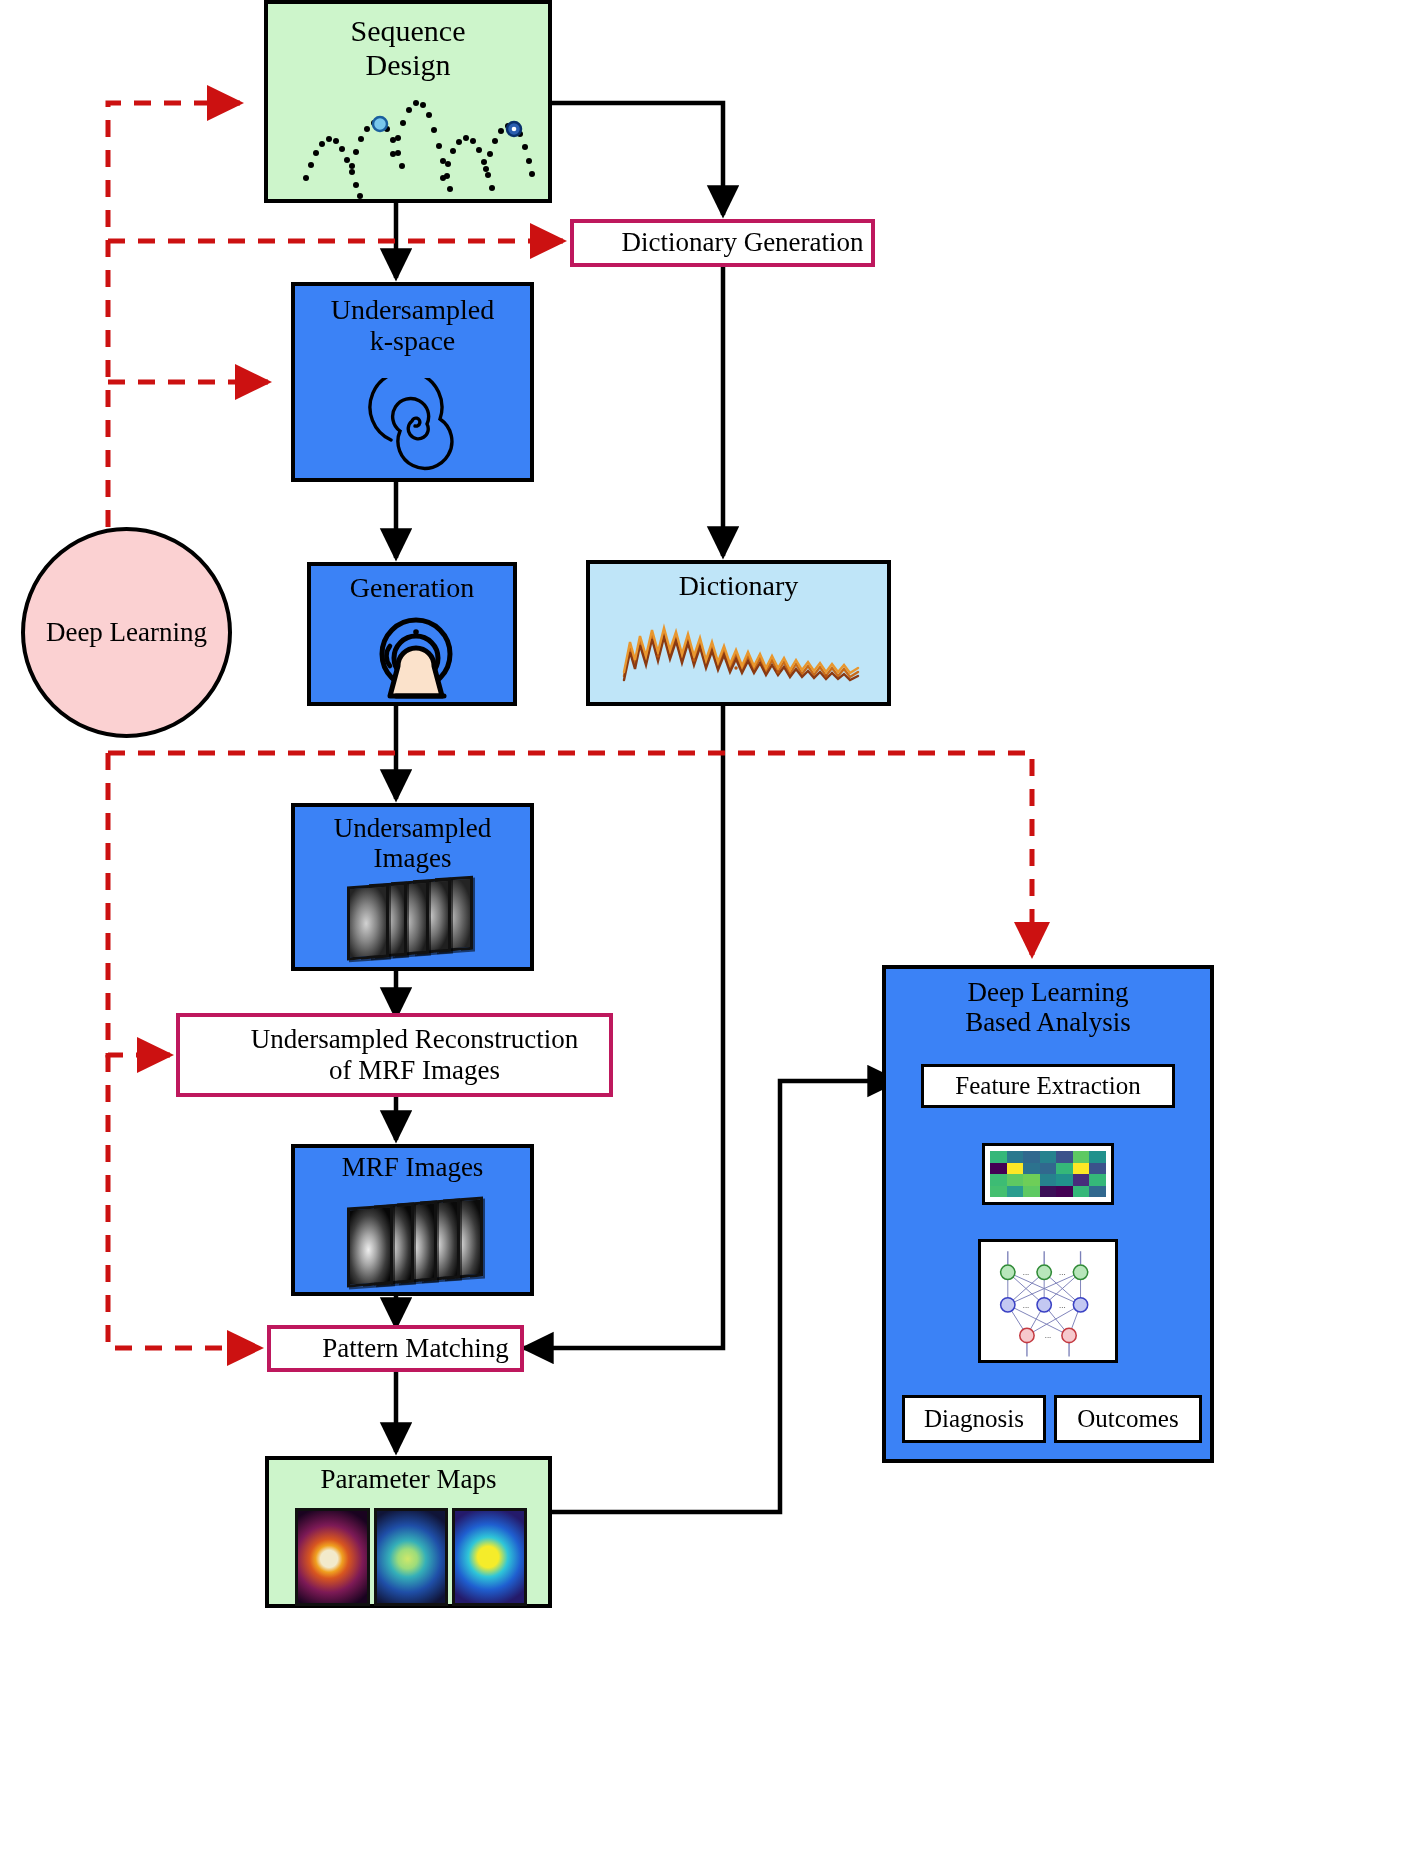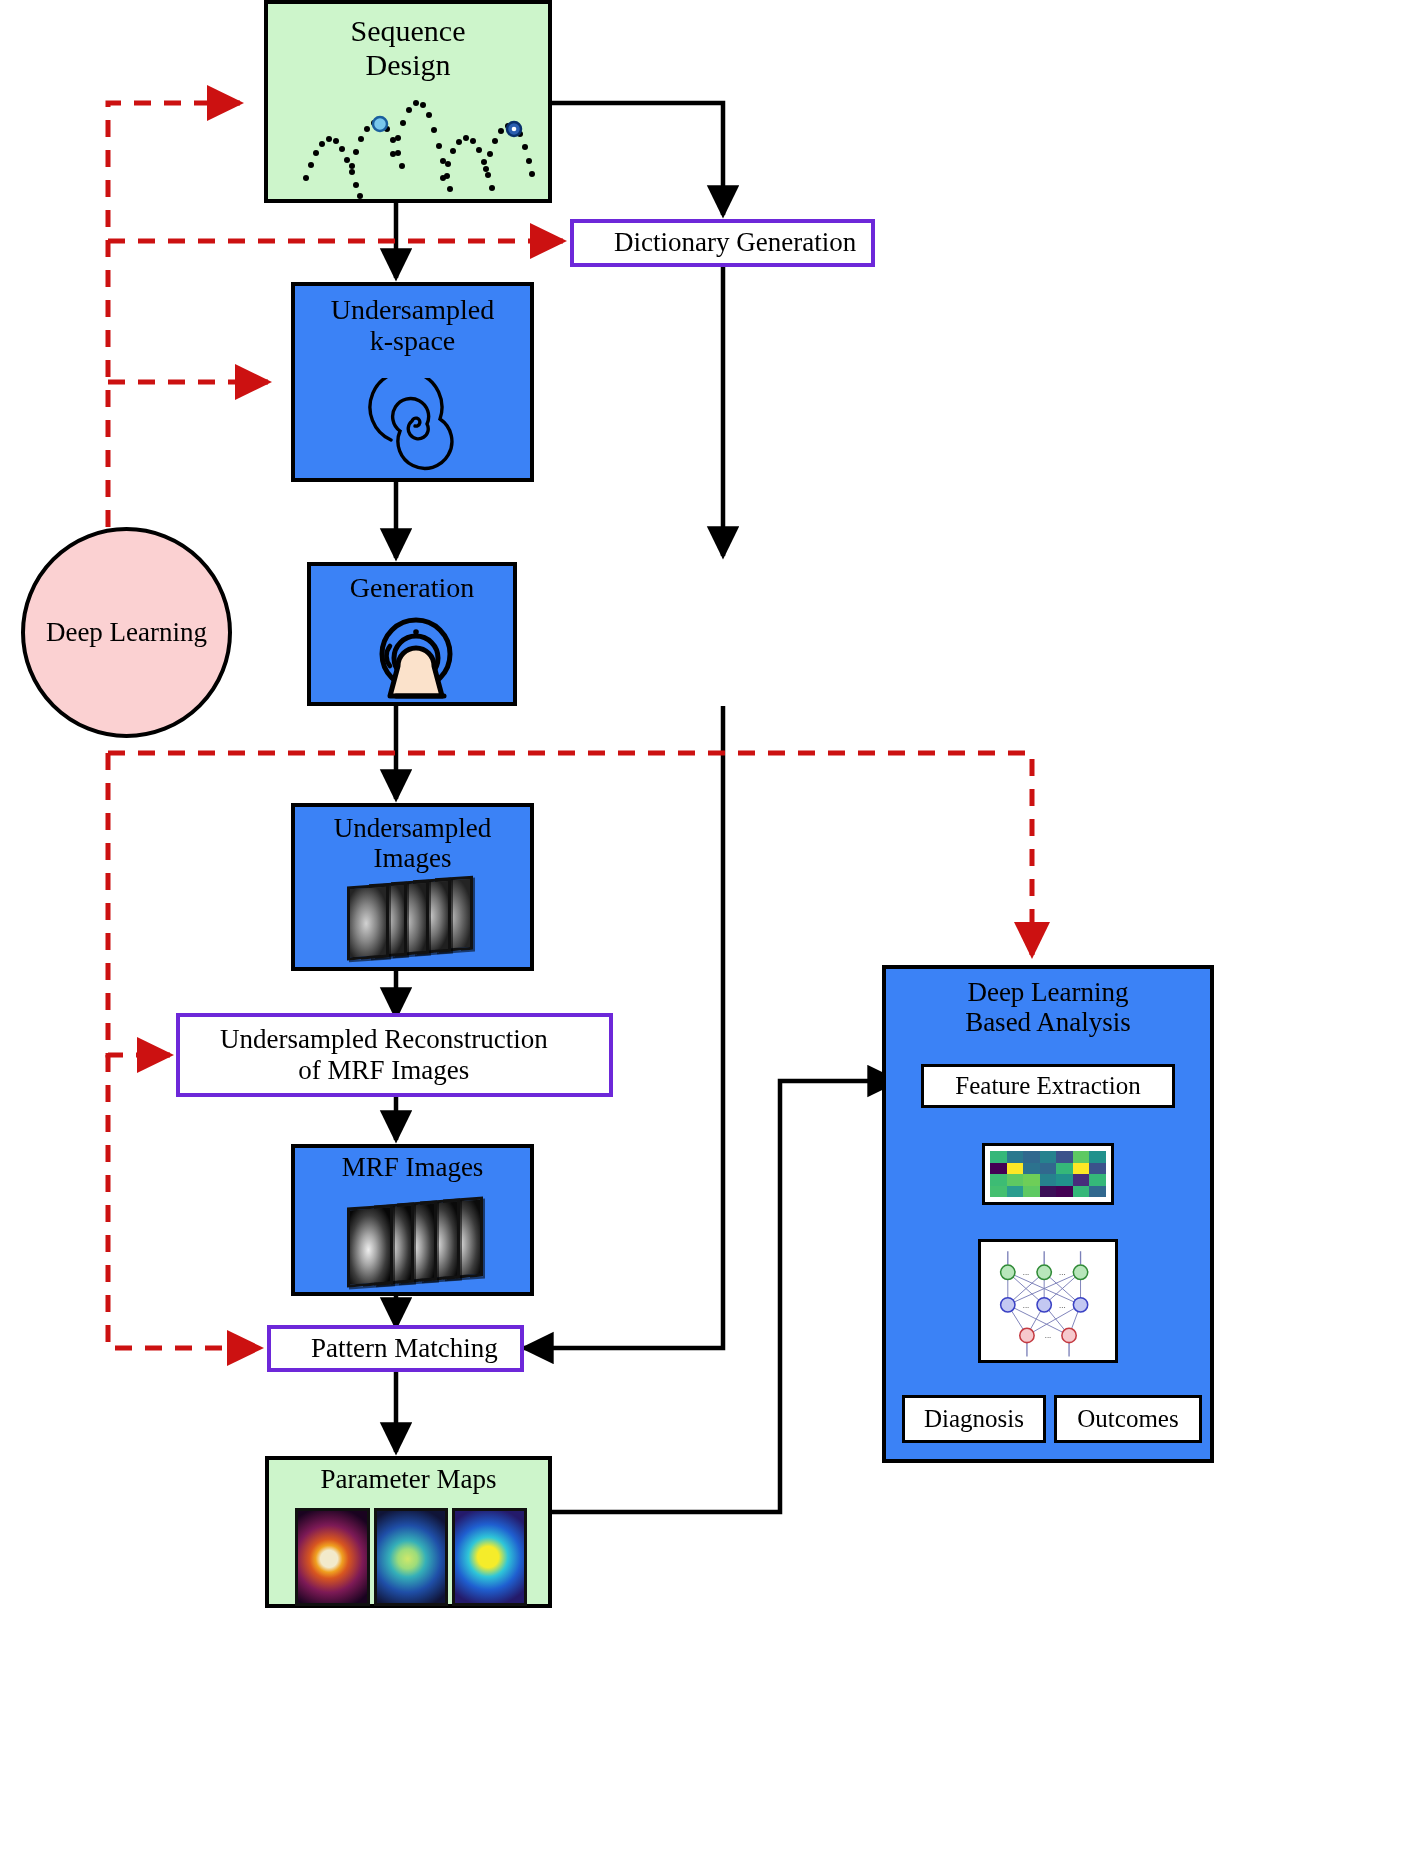--- a/index.html
+++ b/index.html
@@ -44,23 +44,23 @@
     border:4px solid #000;
     border-radius:50%;
     background:#fbd1d2;
     display:flex;align-items:center;justify-content:center;
     text-align:center;
     box-sizing:border-box;
   }
   .plainbox{
     position:absolute;
     box-sizing:border-box;
-    border:4px solid #6d28d9;
+    border:4px solid #be185d;
     background:#fff;
-    display:flex;align-items:center;
+    display:flex;align-items:center;justify-content:center;
     text-align:center;
     line-height:1.15;
     white-space:pre-line;
     padding-left:40px;
   }
   .thinbox{
     position:absolute;
     box-sizing:border-box;
     border:3px solid #000;
     background:#fff;
@@ -235,20 +235,46 @@
     <svg class="art" data-name="mri-scanner-icon" style="left:57px;top:44px;" width="96" height="92" viewBox="0 0 96 92">
       <circle cx="48" cy="44" r="34" fill="none" stroke="#000" stroke-width="5"></circle>
       <circle cx="48" cy="48" r="22" fill="none" stroke="#000" stroke-width="5"></circle>
       <circle cx="48" cy="22" r="2.8" fill="#000"></circle>
       <path d="M22,36 A16,16 0 0,0 22,56" fill="none" stroke="#000" stroke-width="4.6" stroke-linecap="round"></path>
       <path d="M30,56 a18,18 0 0,1 36,0 l8,30 h-52 z" fill="#fbe2cb" stroke="#000" stroke-width="5" stroke-linejoin="round"></path>
       <line x1="28" y1="86" x2="76" y2="86" stroke="#000" stroke-width="5" stroke-linecap="round"></line>
     </svg>
   </div>
 
+  <div class="node blue" data-name="node-dictionary" style="left:570px;top:560px;width:305px;height:146px;">
+    <div class="title" data-name="node-dictionary-label" style="font-size:28px;padding-top:6px;">Dictionary</div>
+    <svg class="art" data-name="signal-evolution-curves" style="left:28px;top:48px;" width="250" height="82" viewBox="0 0 250 82">
+      <g fill="none" stroke-width="2.4" stroke-linecap="round">
+        <path d="M6,64 L12,34 L17,52 L22,28 L28,48 L34,22 L40,44 L46,20 L52,42 L58,24 L64,46
+                 L70,26 L76,48 L82,30 L88,52 L94,34 L100,54 L106,38 L112,56 L118,42 L124,58
+                 L130,44 L136,58 L142,46 L148,60 L154,48 L160,60 L166,50 L172,62 L178,52
+                 L184,62 L190,54 L196,63 L202,55 L208,64 L214,56 L220,64 L226,57 L232,65 L240,60" stroke="#c96b18"></path>
+        <path d="M6,68 L12,40 L17,57 L22,33 L28,53 L34,27 L40,49 L46,25 L52,47 L58,29 L64,51
+                 L70,31 L76,53 L82,35 L88,56 L94,39 L100,58 L106,43 L112,60 L118,47 L124,61
+                 L130,49 L136,61 L142,51 L148,63 L154,53 L160,63 L166,55 L172,65 L178,57
+                 L184,65 L190,59 L196,66 L202,60 L208,67 L214,61 L220,67 L226,62 L232,68 L240,64" stroke="#8a3a12"></path>
+        <path d="M6,60 L12,30 L17,48 L22,24 L28,44 L34,18 L40,40 L46,16 L52,38 L58,20 L64,42
+                 L70,22 L76,44 L82,26 L88,48 L94,30 L100,50 L106,34 L112,52 L118,38 L124,54
+                 L130,40 L136,54 L142,42 L148,56 L154,44 L160,56 L166,46 L172,58 L178,48
+                 L184,58 L190,50 L196,59 L202,51 L208,60 L214,52 L220,60 L226,53 L232,61 L240,56" stroke="#e8972f"></path>
+      </g>
+      <g fill="#b8540f">
+        <circle cx="40" cy="44" r="1.7"></circle>
+          <circle cx="76" cy="48" r="1.7"></circle>
+        <circle cx="118" cy="56" r="1.7"></circle>
+          <circle cx="160" cy="60" r="1.7"></circle>
+        <circle cx="208" cy="64" r="1.7"></circle>
+      </g>
+    </svg>
+  </div>
 
   <div class="circlenode" data-name="node-deep-learning" style="left:21px;top:527px;width:211px;height:211px;">
     <span data-name="node-deep-learning-label" style="font-size:27px;">Deep Learning</span>
   </div>
 
   <div class="node peach" data-name="node-undersampled-images" style="left:275px;top:803px;width:243px;height:168px;">
     <div class="title" data-name="node-undersampled-images-label" style="font-size:27px;padding-top:6px;">Undersampled
 Images</div>
     <div class="imgstack" data-name="grayscale-image-stack" style="left:52px;top:68px;width:140px;height:88px;">
       <div class="slice" style="left:88px;top:2px;width:38px;height:74px;transform:skewY(-4deg);

